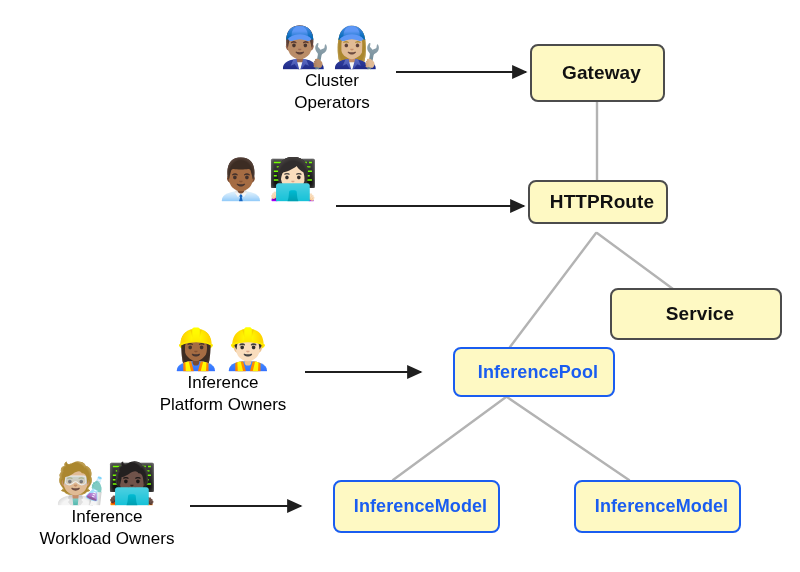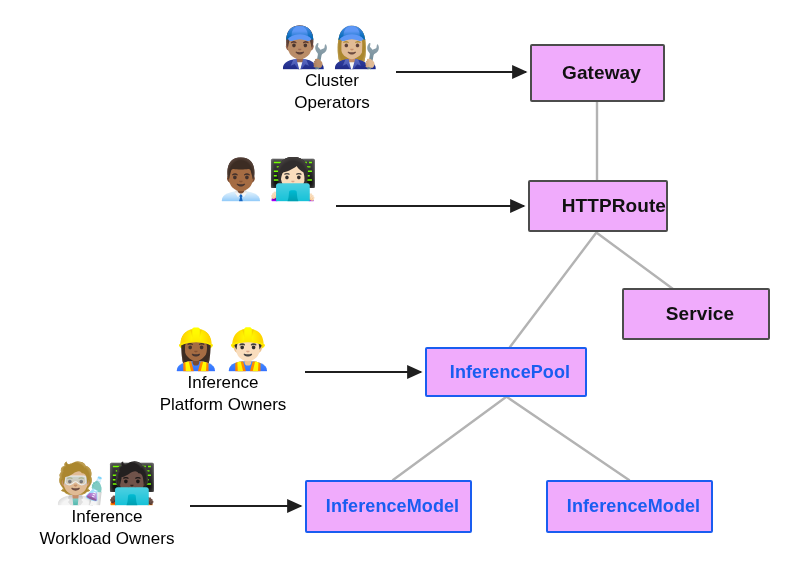--- a/index.html
+++ b/index.html
@@ -26,39 +26,40 @@
     pointer-events: none;
   }
 
   
   .node {
     position: absolute;
     box-sizing: border-box;
     display: flex;
     align-items: center;
     justify-content: center;
-    border-radius: 2px;
-    background: #f0abfc;
+    border-radius: 8px;
+    background: #fef9c3;
     font-weight: bold;
     letter-spacing: .1px;
     white-space: nowrap;
     padding-left: 8px;
   }
   .node.gray {
     border: 2px solid #4c4c4c;
     color: #111111;
   }
   .node.blue {
     border: 2.5px solid #1a5df0;
     color: #1a5df0;
+    margin-left: 28px;
   }
 
   #node-gateway   { left: 530px; top: 44px;  width: 135px; height: 58px; font-size: 19px; }
-  #node-httproute { left: 528px; top: 180px; width: 140px; height: 52px; font-size: 19px; justify-content: flex-end; }
-  #node-service   { left: 610px; top: 288px; width: 148px; height: 52px; font-size: 19px; margin-left: 12px; }
+  #node-httproute { left: 528px; top: 180px; width: 140px; height: 44px; font-size: 19px; }
+  #node-service   { left: 610px; top: 288px; width: 172px; height: 52px; font-size: 19px; }
   #node-inferencepool  { left: 425px; top: 347px; width: 162px; height: 50px; font-size: 18px; }
   #node-inferencemodel-1 { left: 305px; top: 480px; width: 167px; height: 53px; font-size: 18px; }
   #node-inferencemodel-2 { left: 546px; top: 480px; width: 167px; height: 53px; font-size: 18px; }
 
   
   .persona {
     position: absolute;
     display: flex;
     flex-direction: column;
     align-items: center;

